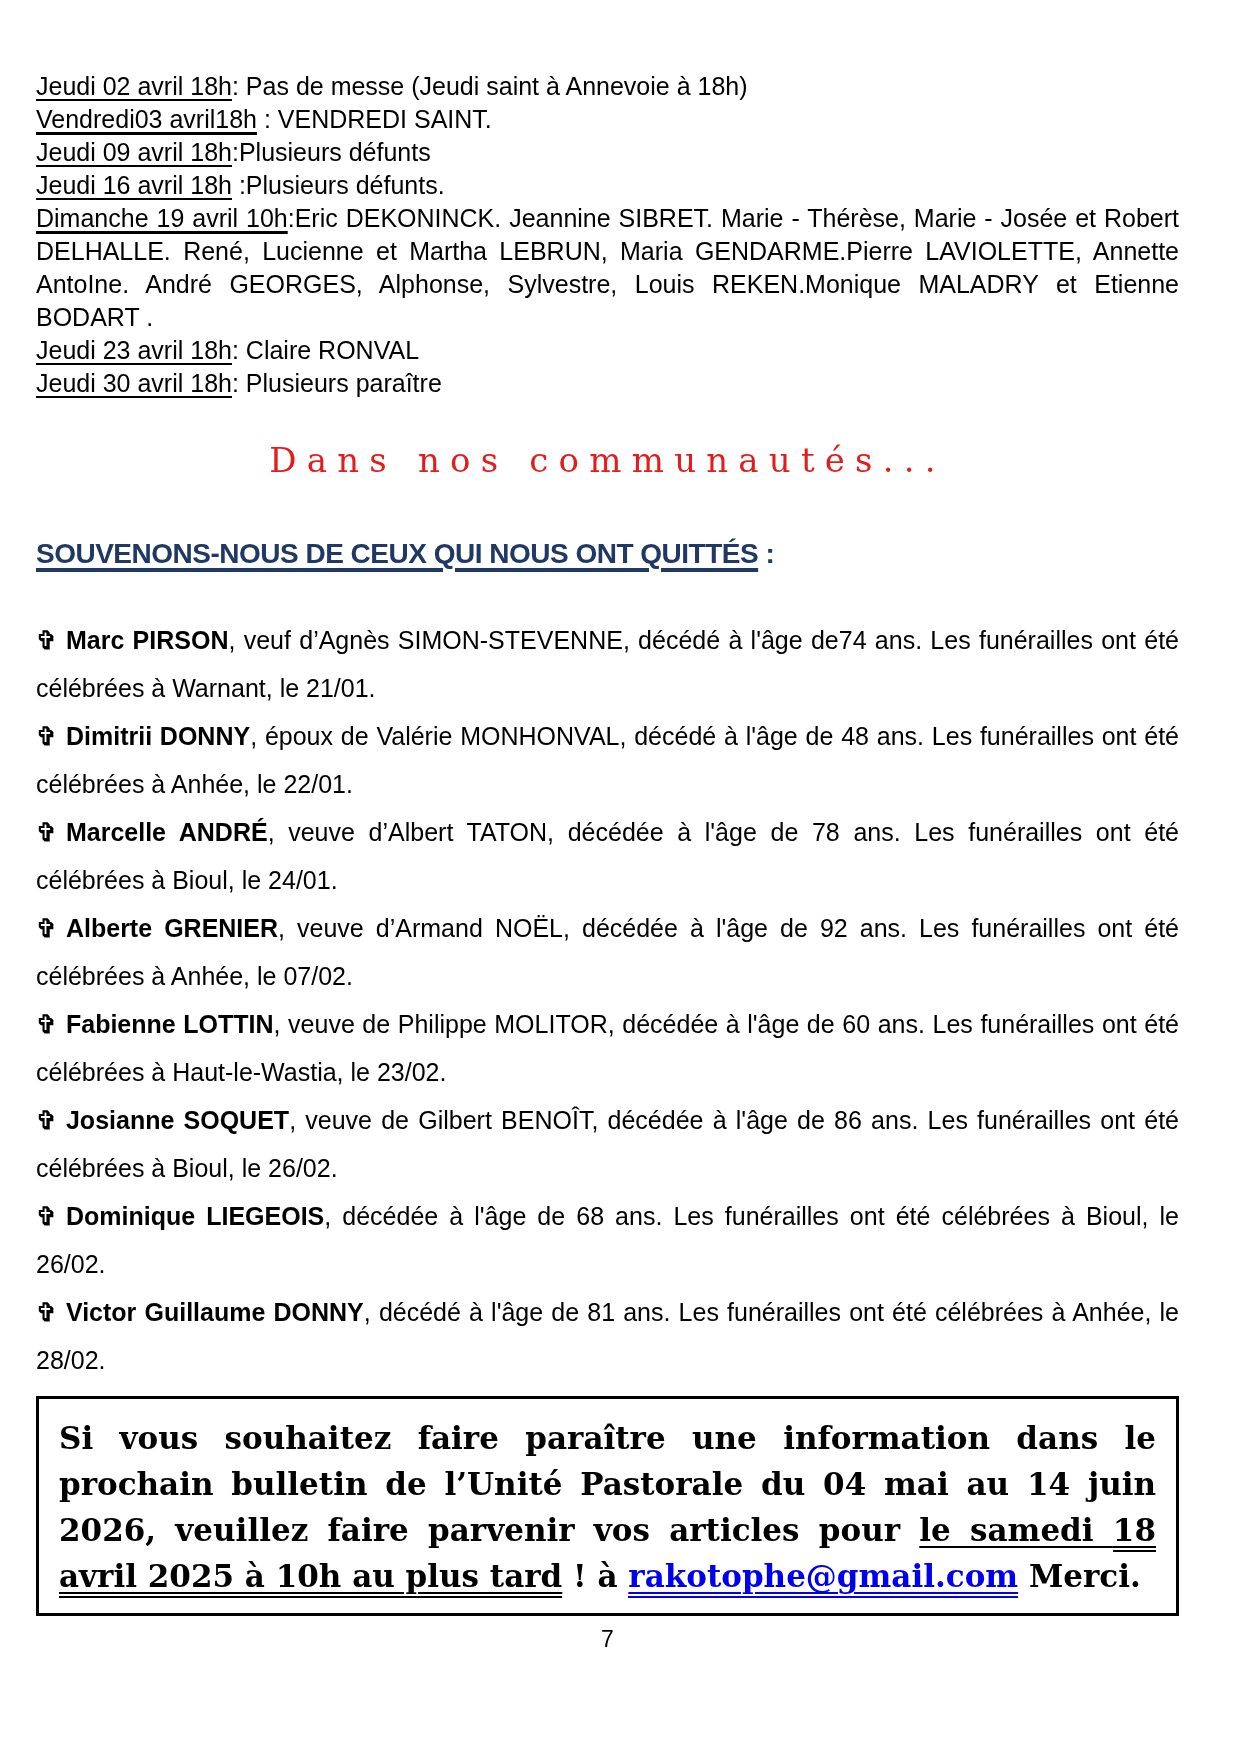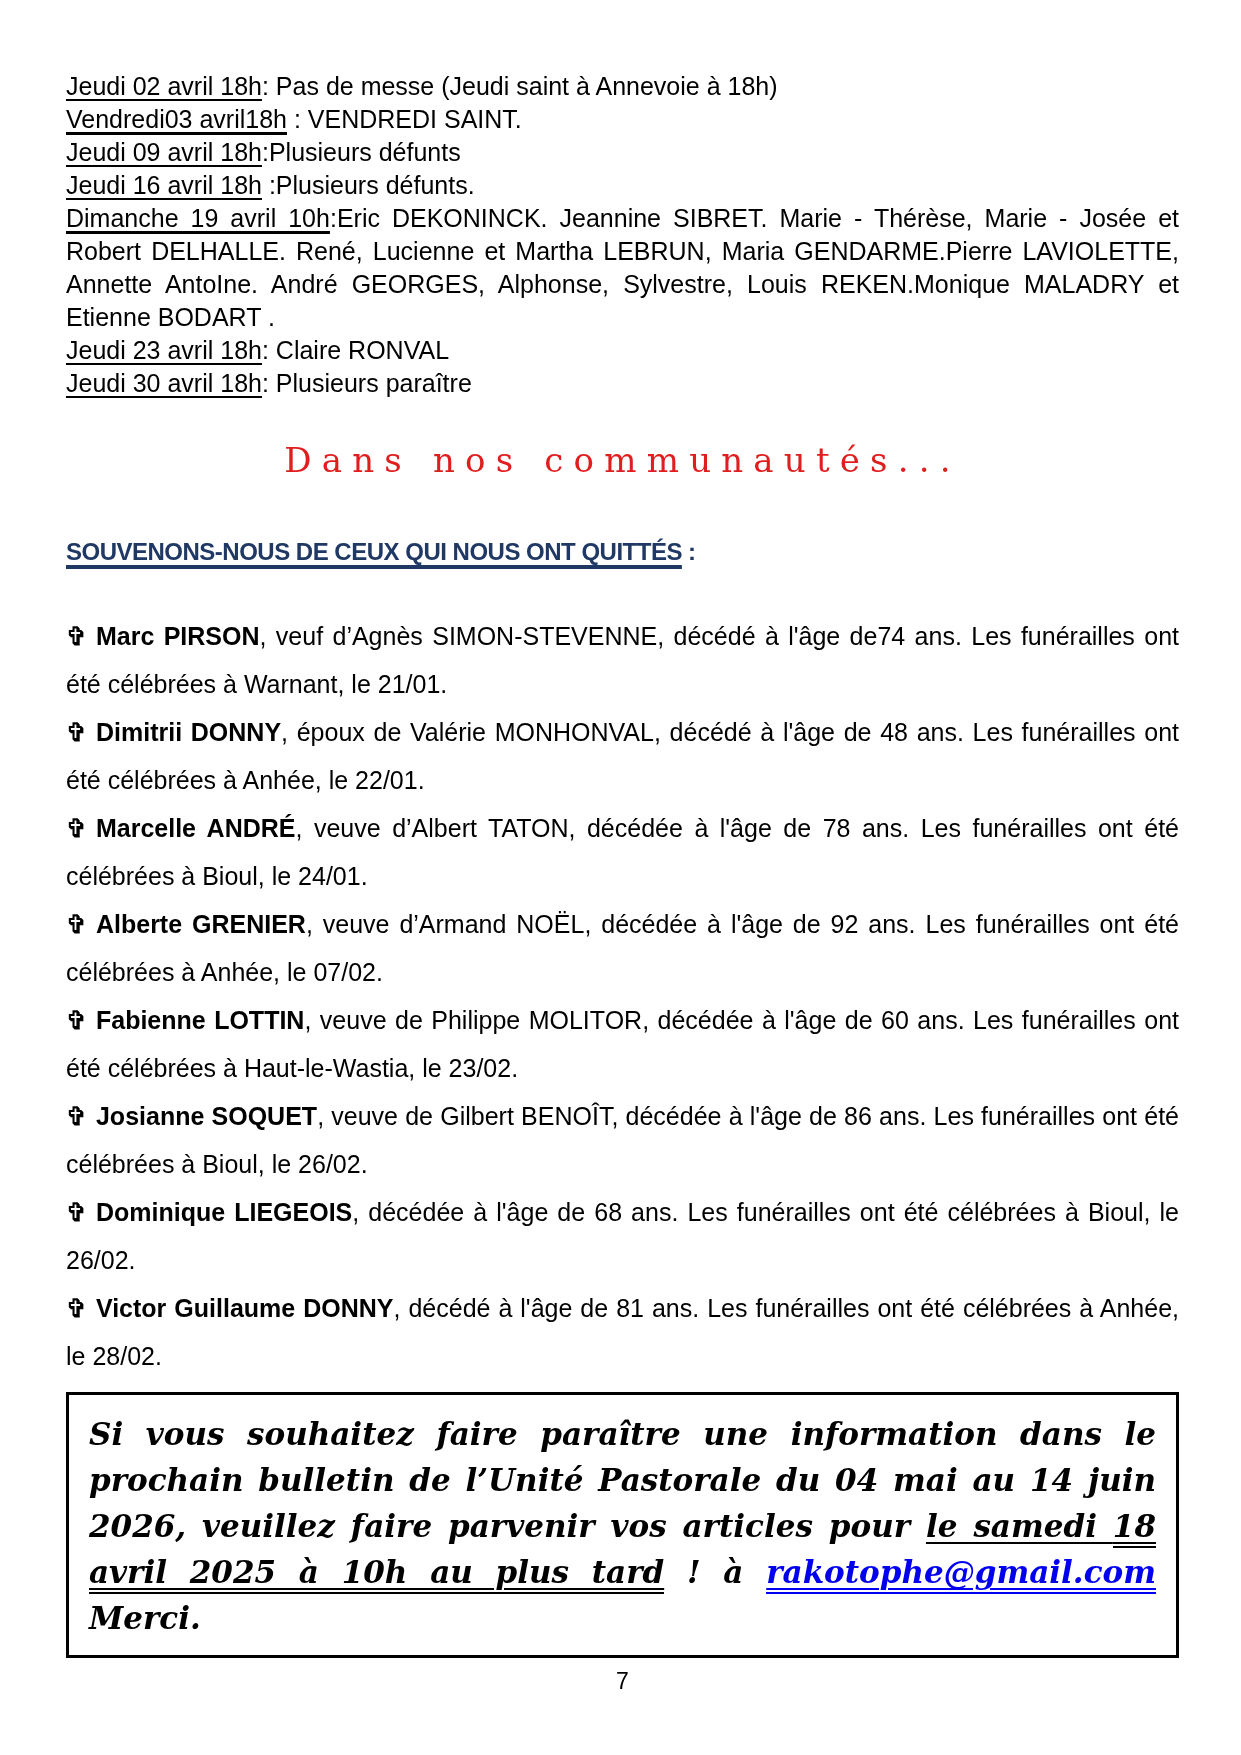--- a/index.html
+++ b/index.html
@@ -5,21 +5,21 @@
   * { box-sizing: border-box; }
   html, body { margin: 0; padding: 0; background: #ffffff; }
   body {
     width: 1241px;
     height: 1755px;
     font-family: "Liberation Sans", sans-serif;
     color: #000000;
     overflow: hidden;
   }
   .page {
-    padding: 70px 62px 0 66px;
+    padding: 70px 62px 0 36px;
     width: 1241px;
   }
 
   
   .sched { font-size: 25px; line-height: 33px; }
   .sched .line { margin: 0; }
   .sched .just { text-align: justify; }
   .u  { text-decoration: underline; text-decoration-thickness: 2px; text-underline-offset: 4px; }
   .b  { font-weight: normal; text-align: center; }
   .bu { font-weight: normal; text-decoration: underline; text-decoration-thickness: 3px; text-underline-offset: 4px; }
@@ -30,21 +30,21 @@
     text-align: center;
     font-family: "DejaVu Serif", serif;
     font-size: 34px;
     letter-spacing: 0.30em;
     color: #E01E1E;
   }
 
   
   .memorial-heading {
     margin-top: 58px;
-    font-size: 24px;
+    font-size: 28px;
     font-weight: bold;
     color: #1F3864;
     letter-spacing: -0.5px;
   }
   .memorial-heading .hu {
     text-decoration: underline;
     text-decoration-thickness: 4px;
     text-underline-offset: 5px;
   }
 
@@ -53,21 +53,20 @@
   .obit { text-align: justify; }
   .cross { font-weight: bold; margin-right: 9px; }
   .name { font-weight: bold; }
 
   
   .notice-box {
     margin-top: 12px;
     border: 3px solid #000000;
     padding: 16px 20px 14px 20px;
     font-family: "DejaVu Serif", serif;
-    font-style: italic;
     font-weight: bold;
     font-size: 31px;
     line-height: 46px;
     text-align: justify;
   }
   .nu1 {
     text-decoration: underline;
     text-decoration-thickness: 2px;
     text-underline-offset: 5px;
   }

